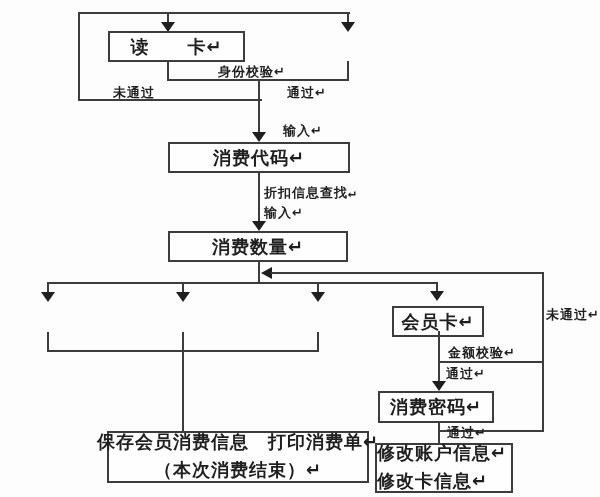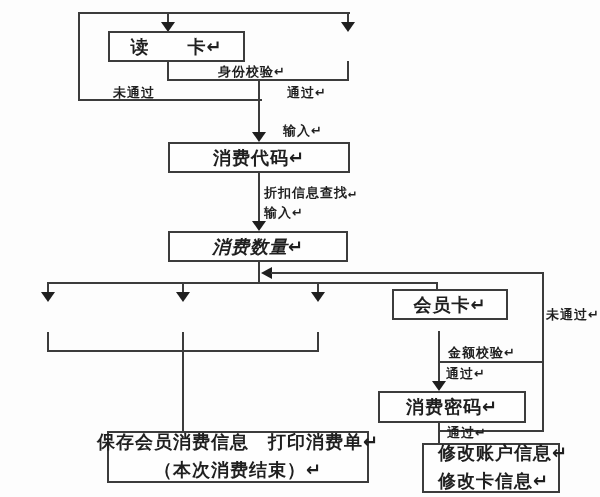--- a/index.html
+++ b/index.html
@@ -16,21 +16,21 @@
   .node{
     position:absolute;
     box-sizing:border-box;
     border:2px solid var(--line,#3c3c3c);
     background:var(--node-bg,#fefefe);
     display:flex;align-items:center;justify-content:center;
     font-size:18px;font-weight:bold;color:var(--ink,#1f1f1f);
     letter-spacing:1px;white-space:nowrap;
   }
   .node.multi{flex-direction:column;line-height:1.55;}
-  .node.leftalign{align-items:flex-start;justify-content:center;padding-left:14px;margin-left:47px;}
+  .node.leftalign{align-items:flex-start;justify-content:center;padding-left:0;}
   .lbl{
     position:absolute;
     font-size:13px;font-weight:bold;color:var(--ink,#1f1f1f);
     white-space:nowrap;letter-spacing:1px;
   }
   .h,.v{position:absolute;background:var(--line,#3c3c3c);}
   .arr-d{
     position:absolute;width:0;height:0;
     border-left:7px solid transparent;
     border-right:7px solid transparent;
@@ -74,61 +74,61 @@
 
   <div class="node" style="left:168px;top:142px;width:182px;height:31px;">
     <span>消费代码↵</span>
   </div>
 
   <div class="v" style="left:258px;top:172px;width:2px;height:50px;"></div>
   <div class="lbl" style="left:264px;top:184px;font-family:Liberation Mono, monospace;">折扣信息查找↵</div>
   <div class="lbl" style="left:264px;top:204px;">输入↵</div>
   <div class="arr-d" style="left:252px;top:221px;"></div>
 
-  <div class="node" style="left:168px;top:231px;width:180px;height:31px;font-style:italic;">
+  <div class="node" style="left:168px;top:231px;width:180px;height:31px;">
     <span>消费数量↵</span>
   </div>
 
   <div class="v" style="left:258px;top:261px;width:2px;height:22px;"></div>
   <div class="arr-l" style="left:261px;top:267px;"></div>
   <div class="h" style="left:271px;top:272px;width:273px;height:2px;"></div>
   <div class="v" style="left:542px;top:272px;width:2px;height:160px;"></div>
   <div class="lbl" style="left:546px;top:306px;">未通过↵</div>
 
   <div class="h" style="left:47px;top:282px;width:391px;height:2px;"></div>
   <div class="v" style="left:47px;top:283px;width:2px;height:10px;"></div>
   <div class="arr-d" style="left:41px;top:292px;"></div>
   <div class="v" style="left:182px;top:283px;width:2px;height:10px;"></div>
   <div class="arr-d" style="left:176px;top:292px;"></div>
   <div class="v" style="left:317px;top:283px;width:2px;height:10px;"></div>
   <div class="arr-d" style="left:311px;top:292px;"></div>
   <div class="v" style="left:436px;top:283px;width:2px;height:9px;"></div>
   <div class="arr-d" style="left:430px;top:291px;"></div>
 
-  <div class="node" style="left:392px;top:289px;width:116px;height:31px;">
+  <div class="node" style="left:392px;top:306px;width:92px;height:31px;">
     <span>会员卡↵</span>
   </div>
 
   <div class="v" style="left:47px;top:332px;width:2px;height:20px;"></div>
   <div class="v" style="left:317px;top:332px;width:2px;height:20px;"></div>
   <div class="h" style="left:47px;top:350px;width:272px;height:2px;"></div>
   <div class="v" style="left:182px;top:332px;width:2px;height:100px;"></div>
 
   <div class="node multi" style="left:63px;top:431px;width:262px;height:52px;margin-left:44px;">
     <span>保存会员消费信息　打印消费单↵</span>
     <span>（本次消费结束）↵</span>
   </div>
 
   <div class="v" style="left:438px;top:331px;width:2px;height:51px;"></div>
   <div class="h" style="left:438px;top:361px;width:106px;height:2px;"></div>
   <div class="lbl" style="left:448px;top:344px;">金额校验↵</div>
   <div class="lbl" style="left:446px;top:365px;">通过↵</div>
   <div class="arr-d" style="left:432px;top:381px;"></div>
 
-  <div class="node" style="left:378px;top:391px;width:148px;height:32px;">
+  <div class="node" style="left:378px;top:391px;width:116px;height:32px;">
     <span>消费密码↵</span>
   </div>
 
   <div class="v" style="left:438px;top:422px;width:2px;height:22px;"></div>
   <div class="h" style="left:438px;top:430px;width:106px;height:2px;"></div>
   <div class="lbl" style="left:447px;top:424px;">通过↵</div>
 
   <div class="node multi leftalign" style="left:375px;top:443px;width:138px;height:50px;">
     <span>修改账户信息↵</span>
     <span>修改卡信息↵</span>

